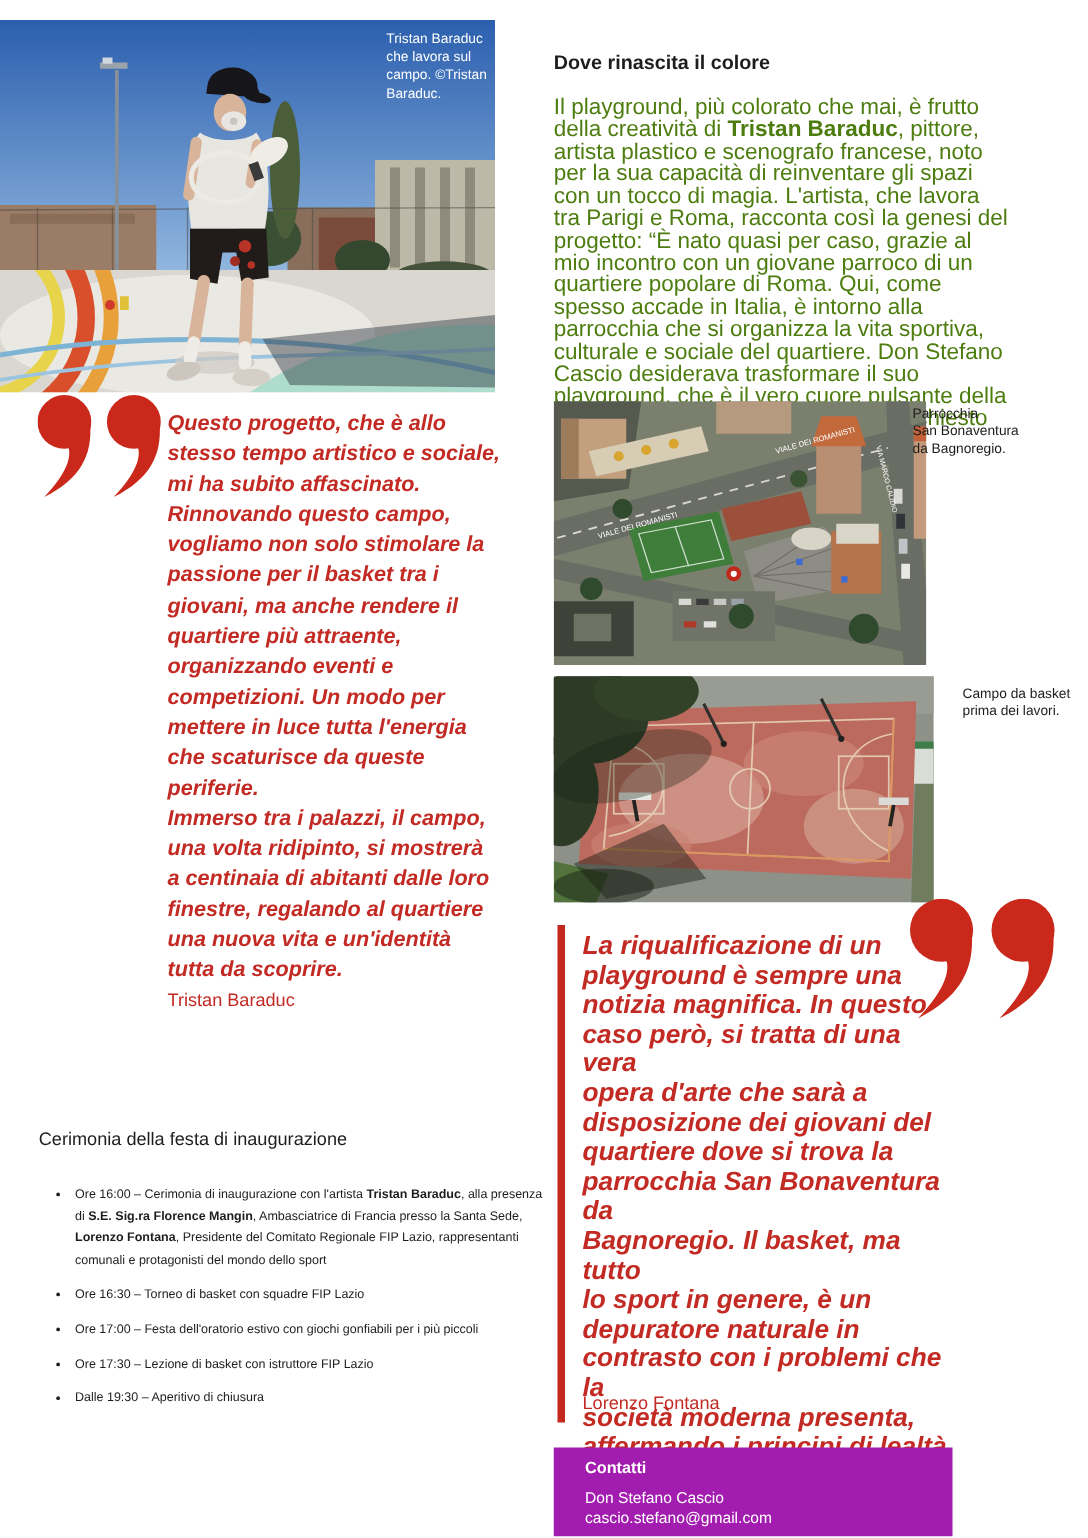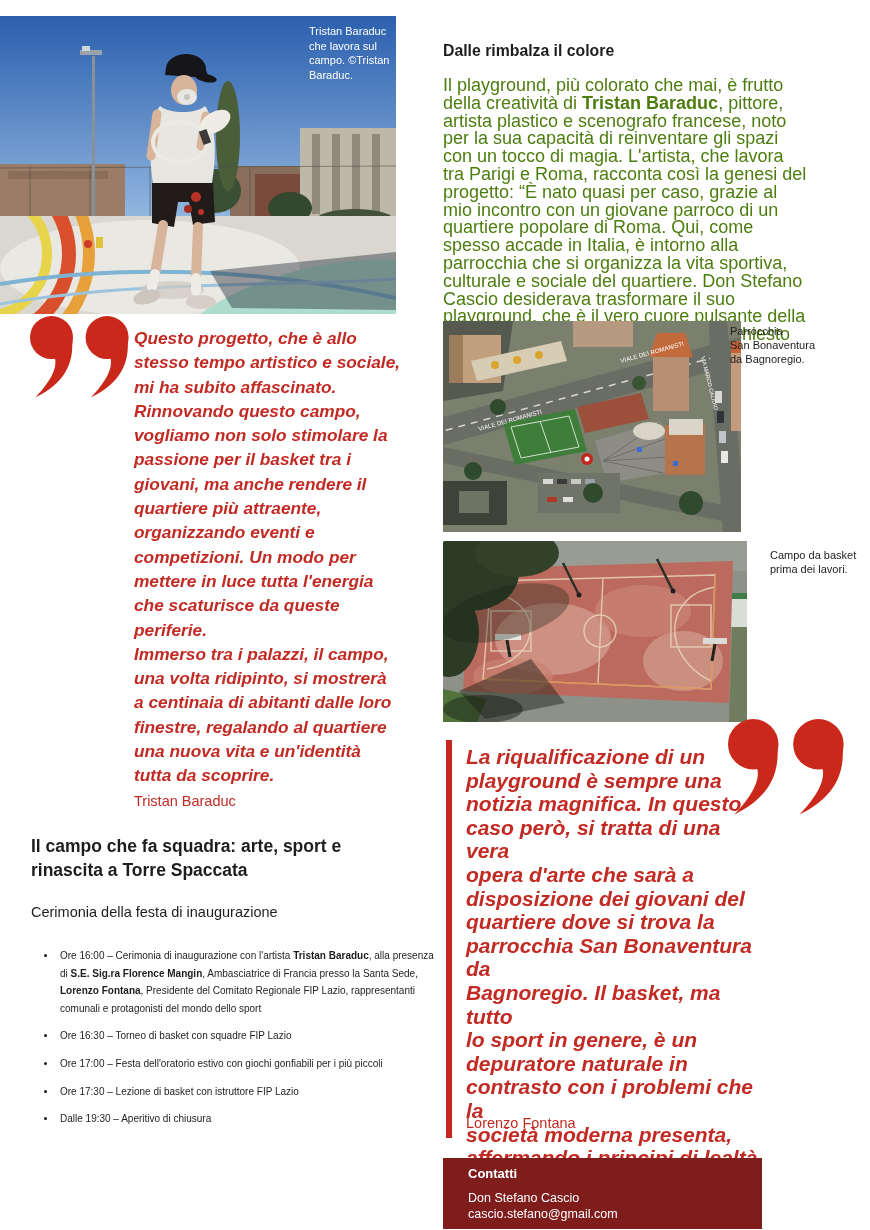--- a/index.html
+++ b/index.html
@@ -47,21 +47,21 @@
 
   .red-bar { left:446px; top:724px; width:6px; height:398px; background:#c3271d; }
   .quote-right {
     left:466px; top:729px; width:300px;
     color:#c22a23; font-size:21px; line-height:23.6px;
     font-weight:bold; font-style:italic;
   }
   .attr-right { left:466px; top:1099px; color:#c22a23; font-size:14.5px; }
 
   .contact-box {
-    left:443px; top:1142px; width:319px; height:71px; background:#7f1d1d; color:#ffffff;
+    left:443px; top:1142px; width:319px; height:71px; background:#a21caf; color:#ffffff;
   }
   .contact-title { position:absolute; left:25px; top:8px; font-size:13px; font-weight:bold; }
   .contact-col-a { position:absolute; left:25px; top:33px; font-size:12.5px; line-height:15.5px; }
   .contact-col-b { position:absolute; left:177px; top:19px; font-size:12.5px; line-height:15.5px; }
 
   .qmark { fill:#c9281b; }
 </style>
 </head>
 <body>
 
@@ -178,35 +178,33 @@
 che scaturisce da queste
 periferie.
 Immerso tra i palazzi, il campo,
 una volta ridipinto, si mostrerà
 a centinaia di abitanti dalle loro
 finestre, regalando al quartiere
 una nuova vita e un'identità
 tutta da scoprire.</div>
   <div class="abs attr-left">Tristan Baraduc</div>
 
-  <h2 class="abs section-heading preline">Il campo che fa squadra: arte, sport e
-rinascita a Torre Spaccata</h2>
   <div class="abs program-heading">Cerimonia della festa di inaugurazione</div>
 
   <div class="abs program-list">
     <ul>
       <li><span>Ore 16:00 – Cerimonia di inaugurazione con l'artista </span><b>Tristan Baraduc</b><span>, alla presenza di </span><b>S.E. Sig.ra Florence Mangin</b><span>, Ambasciatrice di Francia presso la Santa Sede, </span><b>Lorenzo Fontana</b><span>, Presidente del Comitato Regionale FIP Lazio, rappresentanti comunali e protagonisti del mondo dello sport</span></li>
       <li>Ore 16:30 – Torneo di basket con squadre FIP Lazio</li>
       <li>Ore 17:00 – Festa dell'oratorio estivo con giochi gonfiabili per i più piccoli</li>
       <li>Ore 17:30 – Lezione di basket con istruttore FIP Lazio</li>
       <li>Dalle 19:30 – Aperitivo di chiusura</li>
     </ul>
   </div>
 
-  <h1 class="abs rc-heading">Dalle rimbalza il colore</h1>
+  <h1 class="abs rc-heading">Dove rinascita il colore</h1>
 
   <p class="abs rc-intro"><span>Il playground, più colorato che mai, è frutto della creatività di </span><b>Tristan Baraduc</b><span>, pittore, artista plastico e scenografo francese, noto per la sua capacità di reinventare gli spazi con un tocco di magia. L'artista, che lavora tra Parigi e Roma, racconta così la genesi del progetto: “È nato quasi per caso, grazie al mio incontro con un giovane parroco di un quartiere popolare di Roma. Qui, come spesso accade in Italia, è intorno alla parrocchia che si organizza la vita sportiva, culturale e sociale del quartiere. Don Stefano Cascio desiderava trasformare il suo playground, che è il vero cuore pulsante della comunità, in un'opera d'arte e mi ha chiesto di occuparmene”.</span></p>
 
   <div class="abs photo-map">
     <svg viewBox="0 0 298 211" preserveAspectRatio="none">
       <rect x="0" y="0" width="298" height="211" fill="#7b7f6e"></rect>
       <polygon points="0,0 70,0 60,70 0,80" fill="#565a4e"></polygon>
 
       <polygon points="298,16 298,42 0,124 0,96" fill="#696d64"></polygon>
       <g stroke="#d8d8d0" stroke-width="1.5" stroke-dasharray="7 6">

